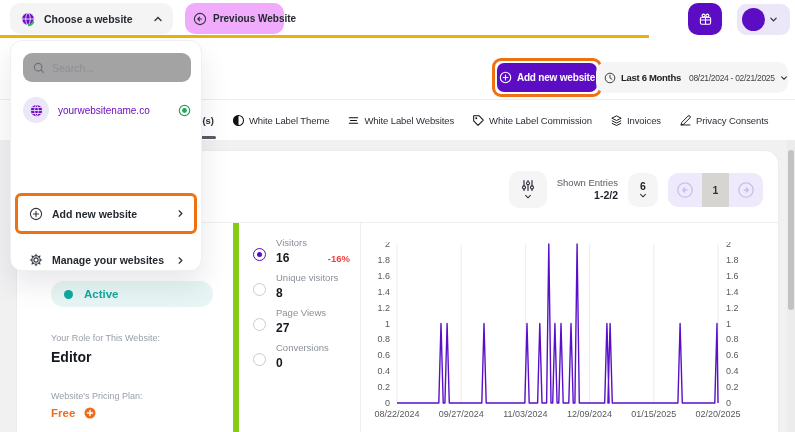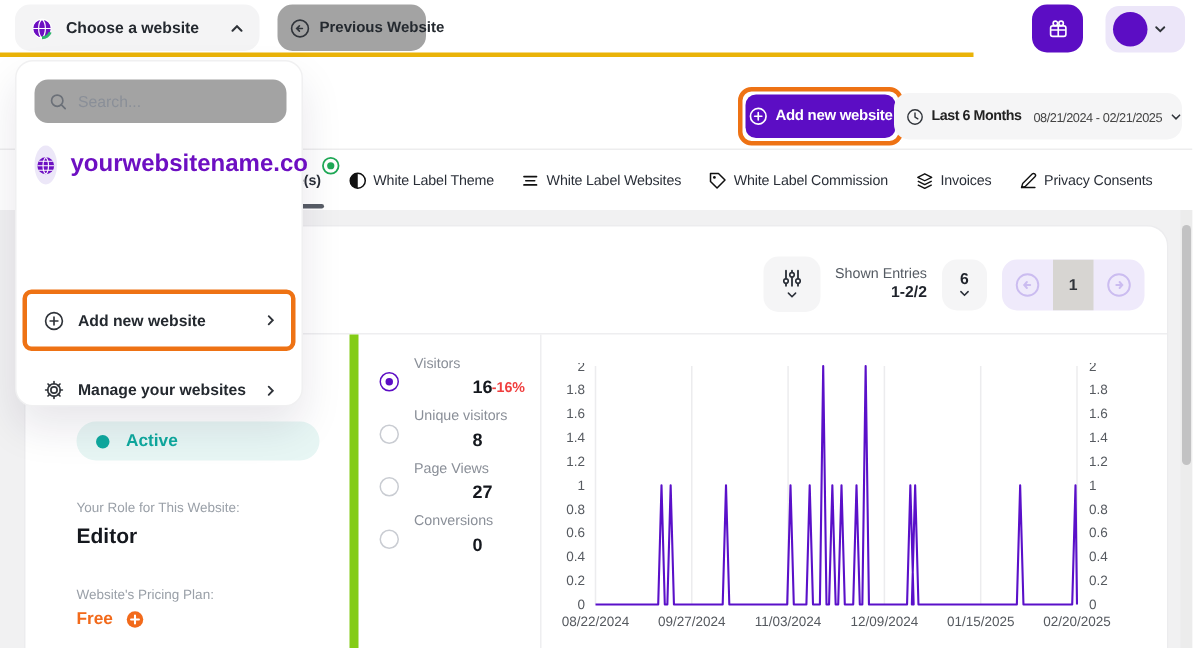--- a/index.html
+++ b/index.html
@@ -9,21 +9,21 @@
     font-family:"Liberation Sans", "DejaVu Sans", sans-serif;
     color:#23272f; -webkit-font-smoothing:antialiased;
   }
   svg { display:block; }
 
   
   .topbar { position:absolute; left:0; top:0; width:649px; height:38px; background:#fff; border-bottom:3px solid #eab308; z-index:5; }
   .btn-gray { position:absolute; display:flex; align-items:center; background:#f4f4f5; border-radius:10px; cursor:pointer; }
   .choose-btn { left:10px; top:3px; width:163px; height:31px; padding:0 10px; gap:8px; }
   .choose-btn .lbl { font-size:10.5px; font-weight:bold; color:#24292f; flex:1; }
-  .prev-btn { left:185px; top:3px; width:99px; height:31px; padding:0 8px; gap:6px; background:#a3a3a3; }
+  .prev-btn { left:185px; top:3px; width:99px; height:31px; padding:0 8px; gap:6px; background:#f0abfc; }
   .prev-btn .lbl { font-size:10px; font-weight:bold; color:#24292f; white-space:nowrap; }
   .apps-btn { position:absolute; left:688px; top:3px; width:34px; height:32px; border-radius:10px; background:#5c0dc4; display:flex; align-items:center; justify-content:center; cursor:pointer; }
   .avatar-wrap { position:absolute; left:737px; top:4px; width:53px; height:31px; border-radius:9px; background:#ece6f9; display:flex; align-items:center; padding:0 5px; gap:4px; cursor:pointer; }
   .avatar-circle { width:23px; height:23px; border-radius:50%; background:#5c0dc4; }
 
   
   .row2 { position:absolute; left:0; top:38px; width:795px; height:62px; background:#fff; border-bottom:1px solid #ededee; z-index:4; }
   .add-box { position:absolute; left:492px; top:20px; width:110px; height:39px; border:3px solid #ee7214; border-radius:9px; padding:2px; background:#fff; cursor:pointer; }
   .add-btn { width:100%; height:100%; background:#5c0dc4; border-radius:7px; display:flex; align-items:center; justify-content:center; gap:5px; }
   .add-btn .lbl { color:#fff; font-size:10px; font-weight:bold; letter-spacing:-0.2px; white-space:nowrap; }
@@ -66,34 +66,34 @@
   .d-label { font-size:9px; color:#9aa0a8; margin-top:26px; }
   .d-value { font-size:14px; font-weight:bold; color:#15181e; margin-top:6px; }
   .plan-line { display:flex; align-items:center; gap:9px; margin-top:6px; }
   .plan-line .d-free { font-size:11.5px; font-weight:bold; color:#f26a1b; }
 
   .stat-row { position:relative; display:flex; gap:10px; margin-bottom:7px; cursor:pointer; }
   .radio { width:13px; height:13px; border-radius:50%; border:1.5px solid #c9ccd2; margin-top:11px; flex:none; background:#fff; }
   .stat-row.selected .radio { border-color:#5c0dc4; position:relative; }
   .stat-row.selected .radio::after { content:""; position:absolute; left:2.5px; top:2.5px; width:5px; height:5px; border-radius:50%; background:#5c0dc4; }
   .stat-row .slabel { font-size:9.5px; color:#8a8f98; }
-  .stat-row .svalue { font-size:12px; font-weight:bold; color:#15181e; margin-top:3px;margin-left:39px; }
+  .stat-row .svalue { font-size:12px; font-weight:bold; color:#15181e; margin-top:3px; }
   .stat-row .delta { position:absolute; right:2px; top:16px; font-size:9.5px; font-weight:bold; color:#f03e3e; }
 
   .chart-svg { position:absolute; left:0; top:19px; width:423px; height:196px; }
   .ax { font-size:9px; fill:#55595f; font-family:"Liberation Sans", sans-serif; }
 
   
   .dropdown { position:absolute; left:10px; top:40px; width:192px; height:231px; background:#fff; border:1px solid #f0f0f1; border-radius:12px; box-shadow:0 14px 28px rgba(30,20,60,0.10); z-index:50; }
   .dd-search { position:absolute; left:12px; top:12px; width:168px; height:29px; background:#a3a3a3; border-radius:9px; display:flex; align-items:center; gap:7px; padding:0 10px; }
   .dd-search input { border:none; outline:none; background:transparent; font-size:10.5px; color:#333; width:120px; font-family:"Liberation Sans", sans-serif; }
   .dd-search input::placeholder { color:#8a8f98; }
   .dd-site { position:absolute; left:12px; top:51px; width:168px; height:36px; display:flex; align-items:center; gap:9px; cursor:pointer; }
   .dd-site .site-avatar { width:26px; height:26px; border-radius:50%; background:#ece7f8; display:flex; align-items:center; justify-content:center; }
-  .dd-site .site-name { font-size:16px; font-weight:bold; color:#6d0fc2; flex:1; }
+  .dd-site .site-name { font-size:10px; font-weight:normal; color:#6d0fc2; flex:1; }
   .dd-add { position:absolute; left:4px; right:4px; top:152px; height:41px; border:3px solid #ee7214; border-radius:6px; display:flex; align-items:center; gap:9px; padding:0 9px 0 11px; cursor:pointer; background:#fff; }
   .dd-manage { position:absolute; left:4px; right:4px; top:199px; height:40px; display:flex; align-items:center; gap:9px; padding:0 12px 0 14px; cursor:pointer; }
   .dd-item-lbl { font-size:10.5px; font-weight:bold; color:#24292f; flex:1; }
 
   
   .sb-track { position:absolute; right:0; top:140px; width:8px; height:292px; background:#ececec; z-index:6; }
   .sb-thumb { position:absolute; right:1px; top:10px; width:6px; height:160px; border-radius:3px; background:#c2c2c3; cursor:grab; }
 </style>
 </head>
 <body>

